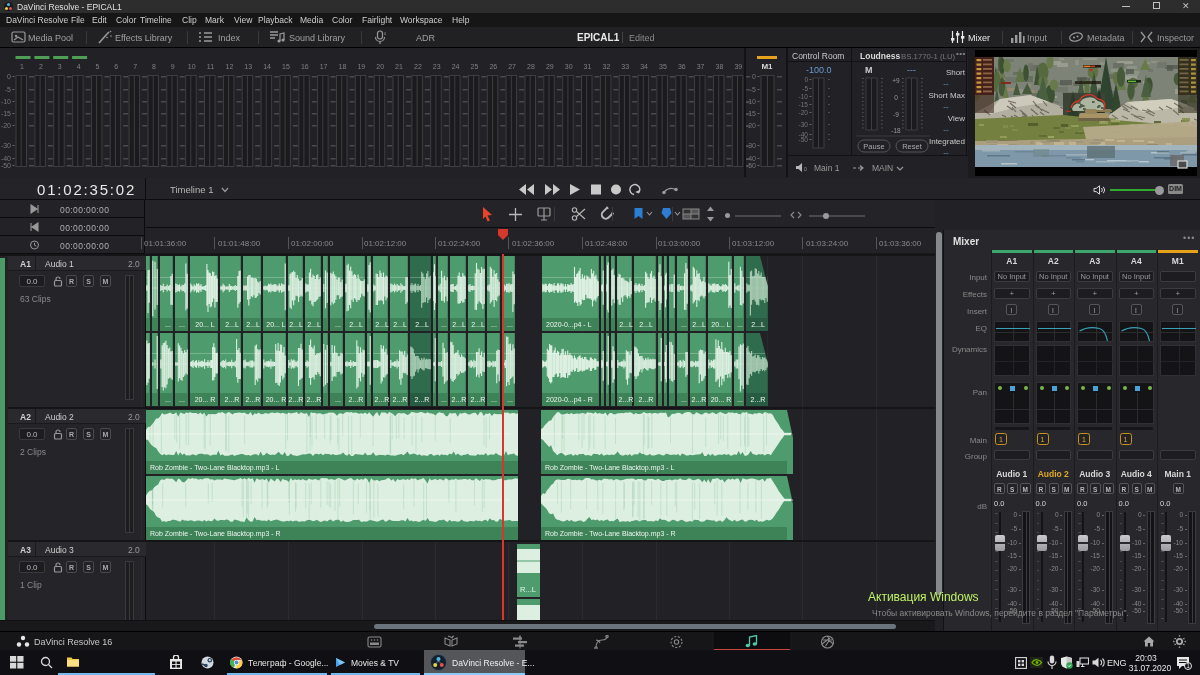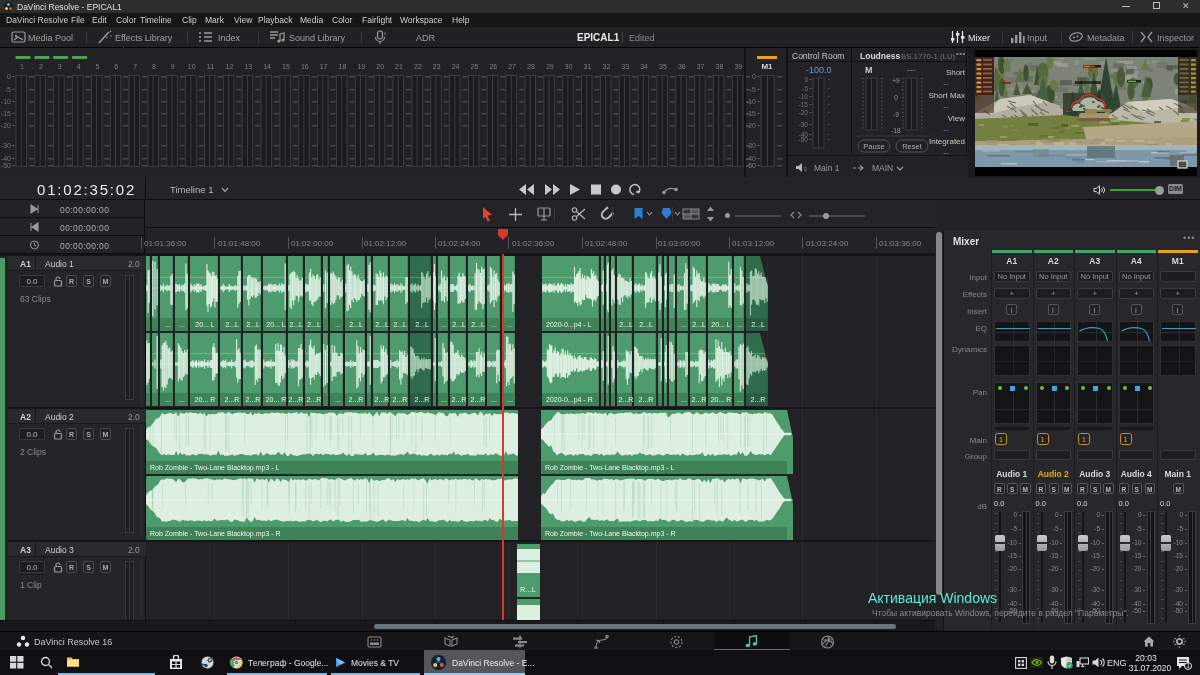--- a/index.html
+++ b/index.html
@@ -2075,21 +2075,21 @@
     <div class="abs" style="left:217.0px;top:349.5px;width:2.5px;height:1px;background:#4a4a4e;"></div>
     <div class="abs" style="left:217.0px;top:359.0px;width:2.5px;height:1px;background:#4a4a4e;"></div>
     <div class="abs" style="left:217.0px;top:368.5px;width:2.5px;height:1px;background:#4a4a4e;"></div>
     <div class="abs" style="left:217.0px;top:378.0px;width:2.5px;height:1px;background:#4a4a4e;"></div>
     <div class="abs" style="left:217.0px;top:387.5px;width:2.5px;height:1px;background:#4a4a4e;"></div>
     <div class="abs" style="left:217.0px;top:305px;width:10px;height:16px;border-radius:2px;background:linear-gradient(#cacace,#9a9aa0);"></div>
     <div class="abs" style="left:217.0px;top:312px;width:10px;height:1.5px;background:#2a2a2e;"></div>
     <div class="abs" style="left:244.0px;top:281px;width:8px;height:113px;background:#141417;border:1px solid #3c3c40;"></div>
     <div class="abs" style="left:247.7px;top:281px;width:1px;height:113px;background:#3c3c40;"></div>
   </div>
-<div class="abs" style="left:868px;top:590px;font-size:14px;color:#5eead4;">Активация Windows</div>
+<div class="abs" style="left:868px;top:590px;font-size:12px;color:#bef264;">Активация Windows</div>
 <div class="abs" style="left:872px;top:608px;font-size:8.5px;color:#8a8a8a;">Чтобы активировать Windows, перейдите в раздел "Параметры".</div>
 <div class="abs" style="left:0;top:631px;width:1200px;height:19px;background:#161619;border-top:1px solid #000;">
     <svg class="abs" style="left:16px;top:3px;" width="14" height="13" viewBox="0 0 14 13">
       <circle cx="7" cy="3" r="2.2" fill="#e8e8e8"></circle>
       <circle cx="3" cy="9.5" r="2.2" fill="#e8e8e8"></circle>
       <circle cx="11" cy="9.5" r="2.2" fill="#e8e8e8"></circle>
     </svg>
     <div class="abs" style="left:34px;top:5px;font-size:9px;color:#c8c8c8;">DaVinci Resolve 16</div>
     <svg class="abs" style="left:367px;top:4px;" width="15" height="12" viewBox="0 0 15 12">
       <rect x="1" y="1" width="13" height="10" rx="1.5" fill="none" stroke="#8a8a8a" stroke-width="1.1"></rect>

